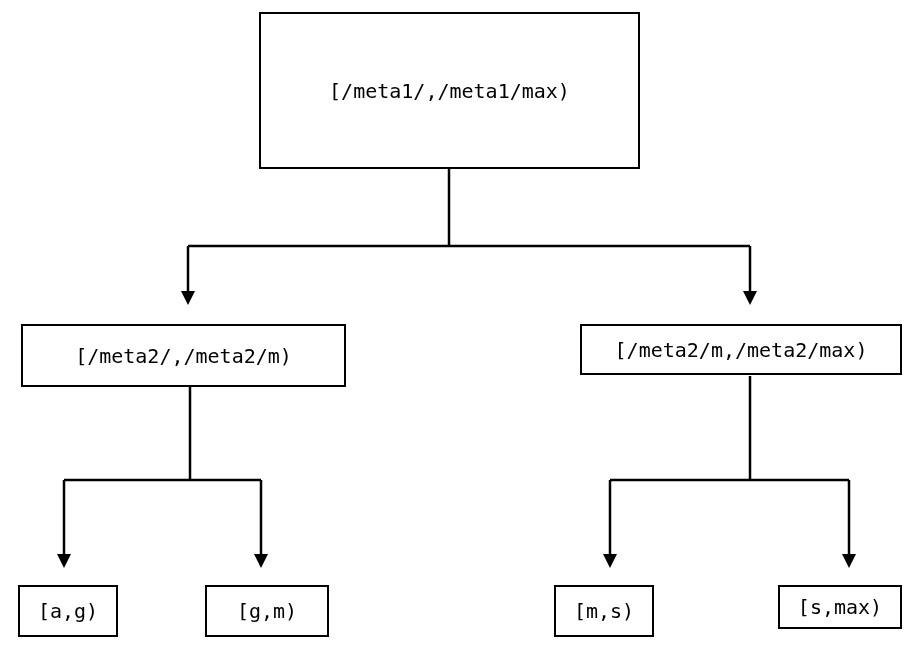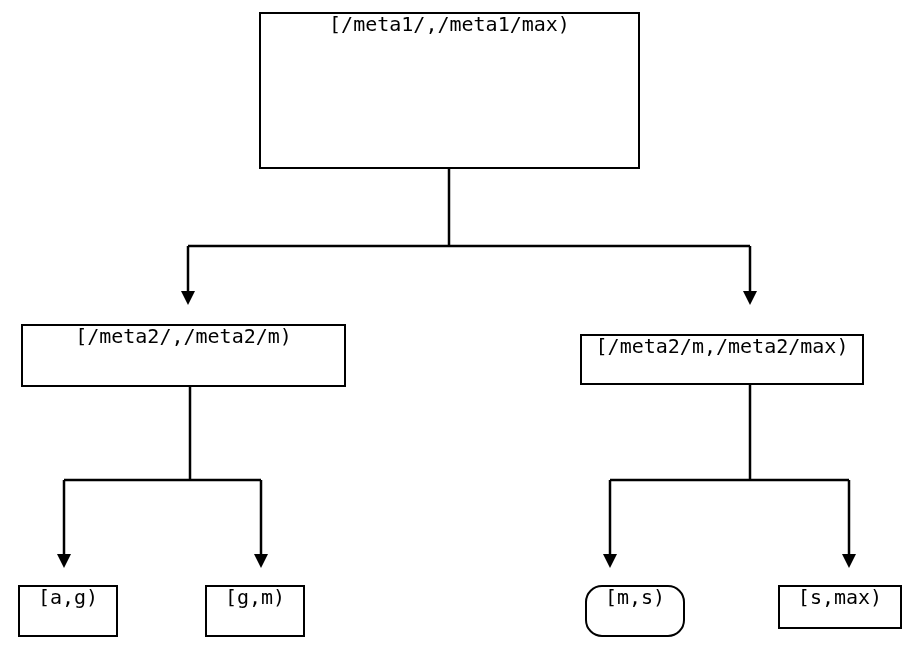--- a/index.html
+++ b/index.html
@@ -25,21 +25,21 @@
     width: 912px;
     height: 652px;
     pointer-events: none;
   }
   .node-box {
     position: absolute;
     box-sizing: border-box;
     background: #ffffff;
     border: 2px solid #000000;
     display: flex;
-    align-items: flex-start;
+    align-items: center;
     justify-content: center;
     text-align: center;
     color: #000000;
     white-space: nowrap;
     letter-spacing: 0px;
   }
   .node-label {
     display: block;
     line-height: 1;
   }
@@ -53,45 +53,44 @@
   #node-root .node-label { font-size: 20px; }
   
   #node-meta2-lo {
     left: 21px;
     top: 324px;
     width: 325px;
     height: 63px;
   }
   #node-meta2-hi {
     left: 580px;
-    top: 334px;
-    width: 284px;
+    top: 324px;
+    width: 322px;
     height: 51px;
   }
   #node-meta2-lo .node-label,
   #node-meta2-hi .node-label { font-size: 20px; }
   
   #node-leaf-ag {
     left: 18px;
     top: 585px;
     width: 100px;
     height: 52px;
   }
   #node-leaf-gm {
     left: 205px;
     top: 585px;
-    width: 100px;
+    width: 124px;
     height: 52px;
   }
   #node-leaf-ms {
-    left: 585px;
+    left: 554px;
     top: 585px;
     width: 100px;
     height: 52px;
-    border-radius: 17px;
   }
   #node-leaf-smax {
     left: 778px;
     top: 585px;
     width: 124px;
     height: 44px;
   }
   #node-leaf-ag .node-label,
   #node-leaf-gm .node-label,
   #node-leaf-ms .node-label,

